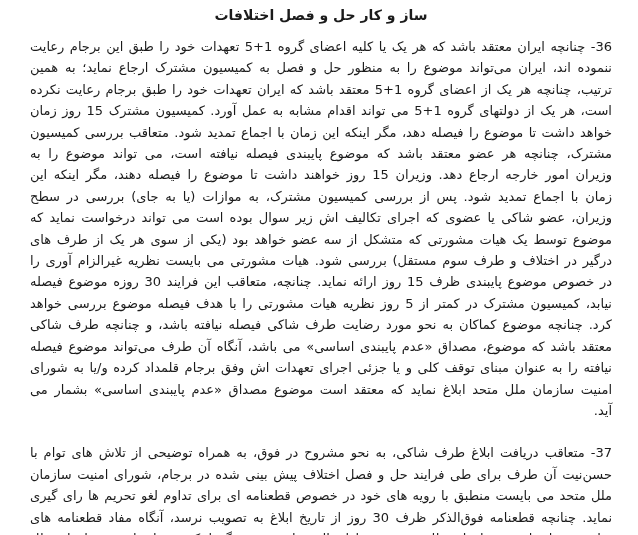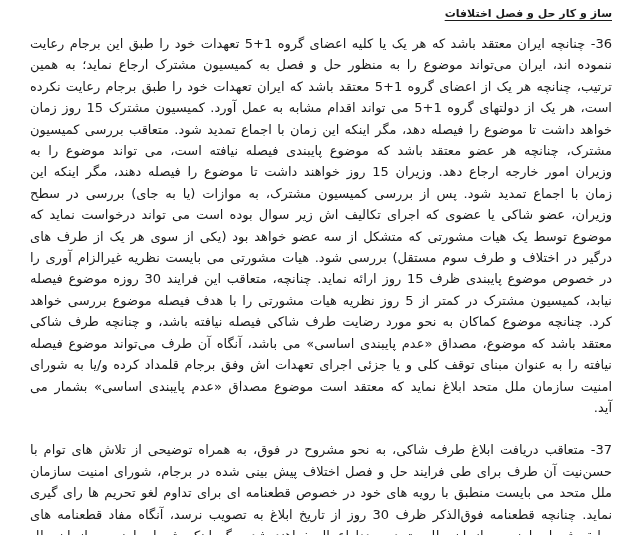--- a/index.html
+++ b/index.html
@@ -13,25 +13,24 @@
       width: 638px;
       height: 535px;
       overflow: hidden;
       background: #ffffff;
       direction: rtl;
       padding: 7px 26px 0 30px;
       font-family: "DejaVu Sans", sans-serif;
       color: #1b1b1b;
     }
     .doc-title {
-      font-size: 11px;
+      font-size: 14px;
       font-weight: bold;
-      text-decoration: underline;
       text-underline-offset: 3px;
-      text-align: right;
+      text-align: center;
       margin: 0 0 13px 0;
       letter-spacing: 0;
     }
     .para {
       font-size: 13px;
       line-height: 21.4px;
       text-align: justify;
       text-justify: inter-word;
       margin: 4px 0 21px 0;
       word-spacing: 1px;

